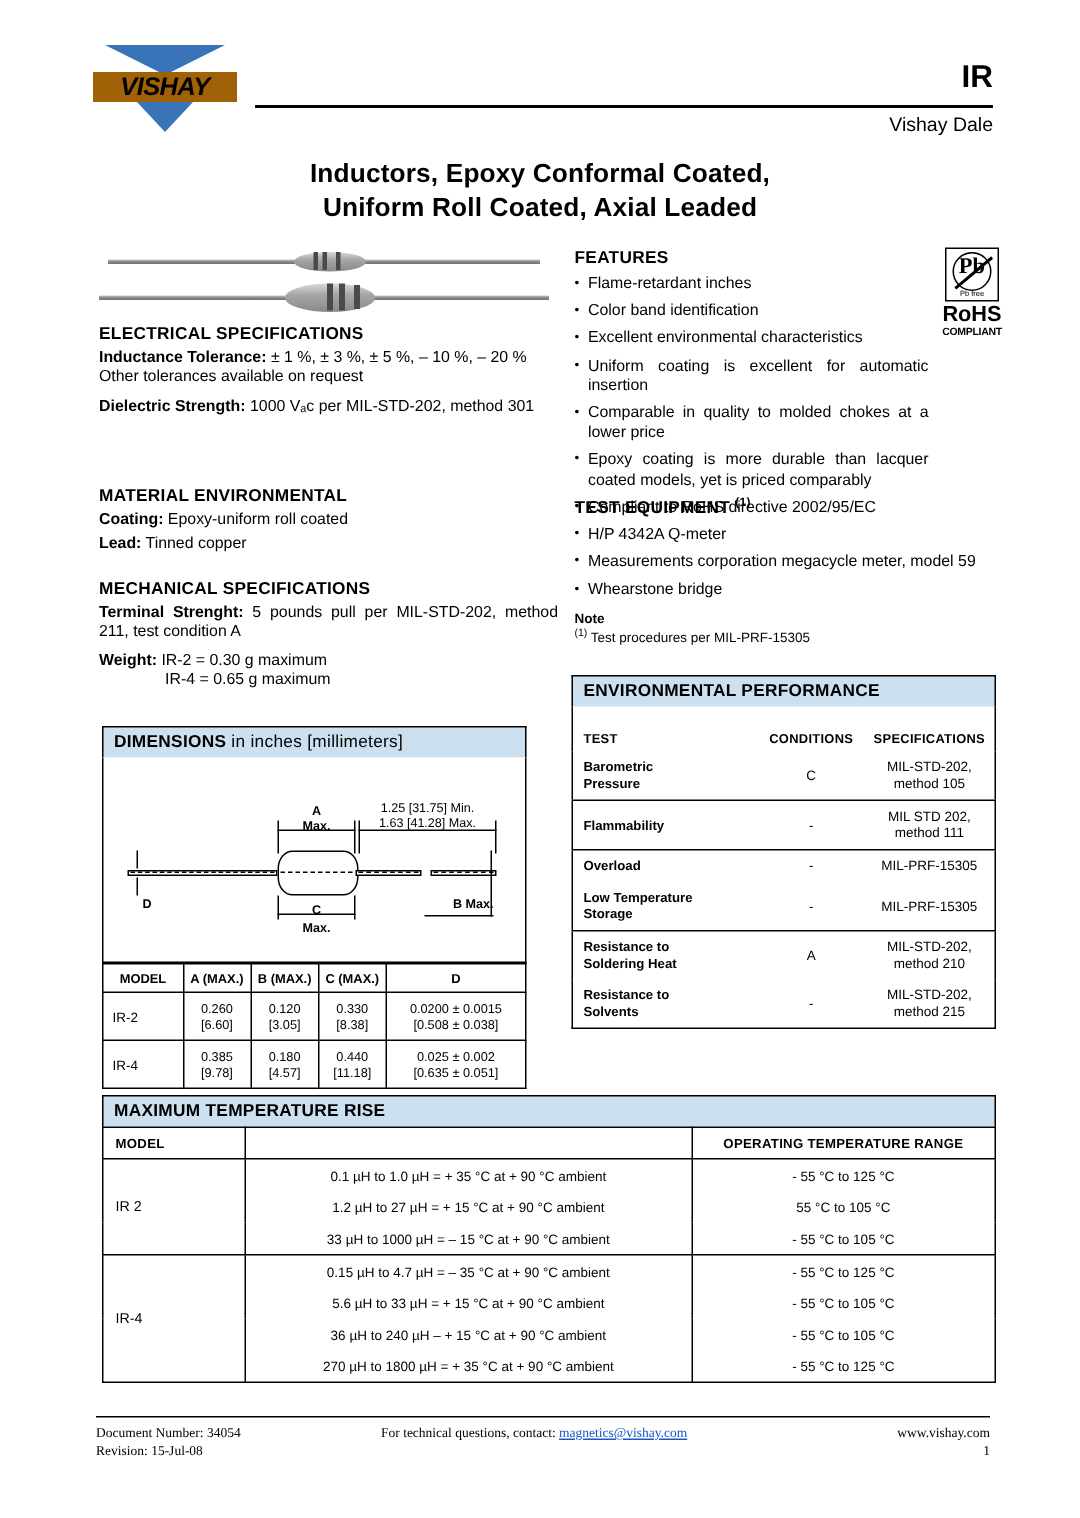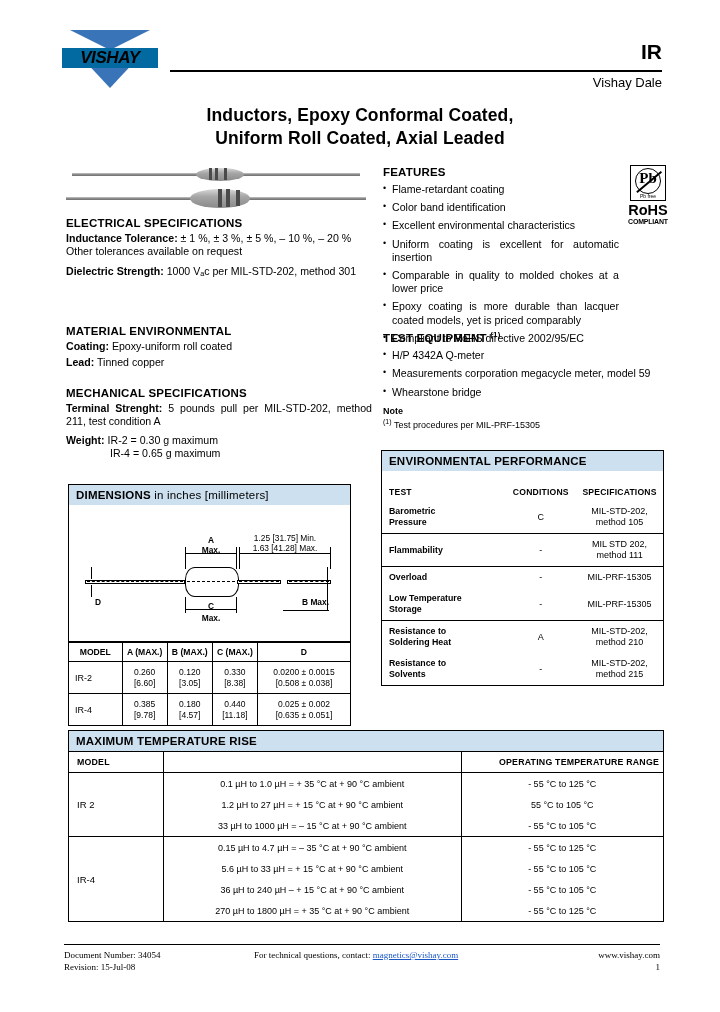--- a/index.html
+++ b/index.html
@@ -16,21 +16,21 @@
   .header{position:absolute;left:62px;top:28px;width:600px;height:62px;}
   .logo{position:absolute;left:0;top:0;width:96px;height:66px;}
   .logo .tri-top{position:absolute;left:8px;top:2px;width:0;height:0;
       border-left:40px solid transparent;border-right:40px solid transparent;
       border-top:20px solid #3a74b8;}
   .logo .tri-bot{position:absolute;left:20px;top:30px;width:0;height:0;
       border-left:28px solid transparent;border-right:28px solid transparent;
       border-top:30px solid #3a74b8;}
   .logo .word{position:absolute;left:0px;top:20px;width:96px;text-align:center;
       font-size:17px;font-weight:bold;letter-spacing:-.4px;font-style:italic;
-      font-family:"Liberation Sans",sans-serif;background:#0369a1;}
+      font-family:"Liberation Sans",sans-serif;background:#a16207;}
   .hdr-rule{position:absolute;left:108px;top:42px;width:492px;height:2px;background:#000;}
   .hdr-part{position:absolute;right:0;top:12px;font-size:21px;font-weight:bold;}
   .hdr-brand{position:absolute;right:0;top:47px;font-size:13px;}
 
   
   .title{position:absolute;left:0;top:104px;width:720px;text-align:center;
       font-size:17.5px;font-weight:bold;line-height:23px;letter-spacing:.1px;}
 
   
   .photo{position:absolute;left:66px;top:162px;width:300px;height:52px;}
@@ -121,21 +121,21 @@
   .dwg .lbl{position:absolute;font-size:8.4px;font-weight:bold;text-align:center;}
   .dwg .lbl.reg{font-weight:normal;}
   .dwg .part{position:absolute;border:1.2px solid #000;}
   .dwg .dash{position:absolute;border-top:1px dashed #000;}
 
   
   #mtr{position:absolute;left:68px;top:730px;width:596px;}
   #mtr table{border-collapse:collapse;width:100%;border:1px solid #000;
       border-top:none;font-size:9px;}
   #mtr th{font-size:8.8px;font-weight:bold;padding:5px 4px;border:1px solid #000;
-      text-align:right;letter-spacing:.2px;}
+      text-align:center;letter-spacing:.2px;}
   #mtr th.model{text-align:left;padding-left:8px;width:82px;}
   #mtr td{border:1px solid #000;text-align:center;padding:5.5px 4px;font-size:9px;}
   #mtr td.model{text-align:left;padding-left:8px;font-size:9.5px;vertical-align:middle;}
   #mtr td.nb{border-top:none;border-bottom:none;}
 
   
   .foot-rule{position:absolute;left:64px;top:944px;width:596px;height:1px;background:#000;}
   .footer{position:absolute;left:64px;top:950px;width:596px;height:40px;
       font-size:9px;font-family:"Liberation Serif",serif;}
   .footer .fl{position:absolute;left:0;top:0;line-height:11.5px;}
@@ -209,21 +209,21 @@
     </p>
     <p class="body-t">
       <b>Weight:</b><span>  IR-2 = 0.30 g maximum</span>
       <span class="wt-l2">IR-4 = 0.65 g maximum</span>
     </p>
   </div>
 
   <div id="features">
     <div class="sec-h">FEATURES</div>
     <ul id="feat-list">
-        <li>Flame-retardant coating</li>
+        <li>Flame-retardant inches</li>
         <li>Color band identification</li>
         <li>Excellent environmental characteristics</li>
         <li>Uniform coating is excellent for automatic insertion</li>
         <li>Comparable in quality to molded chokes at a lower price</li>
         <li>Epoxy coating is more durable than lacquer coated models, yet is priced comparably</li>
         <li>Compliant to RoHS directive 2002/95/EC</li>
       </ul>
   </div>
 
   <div class="rohs">

